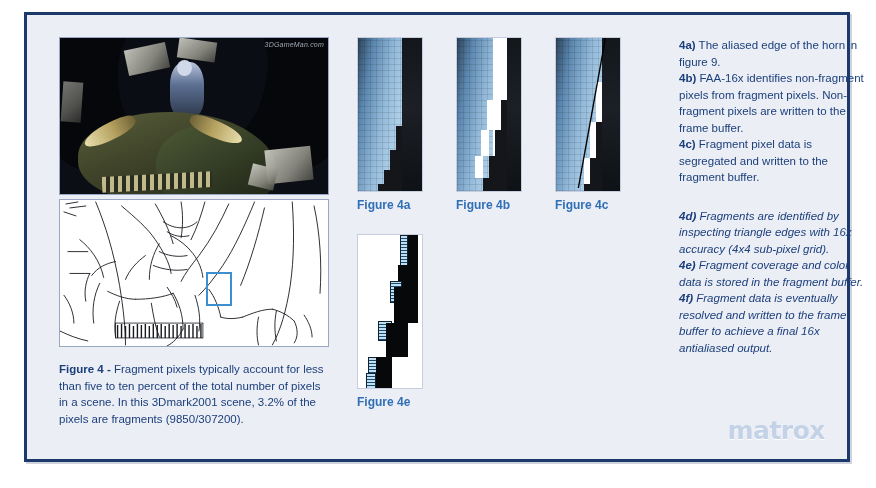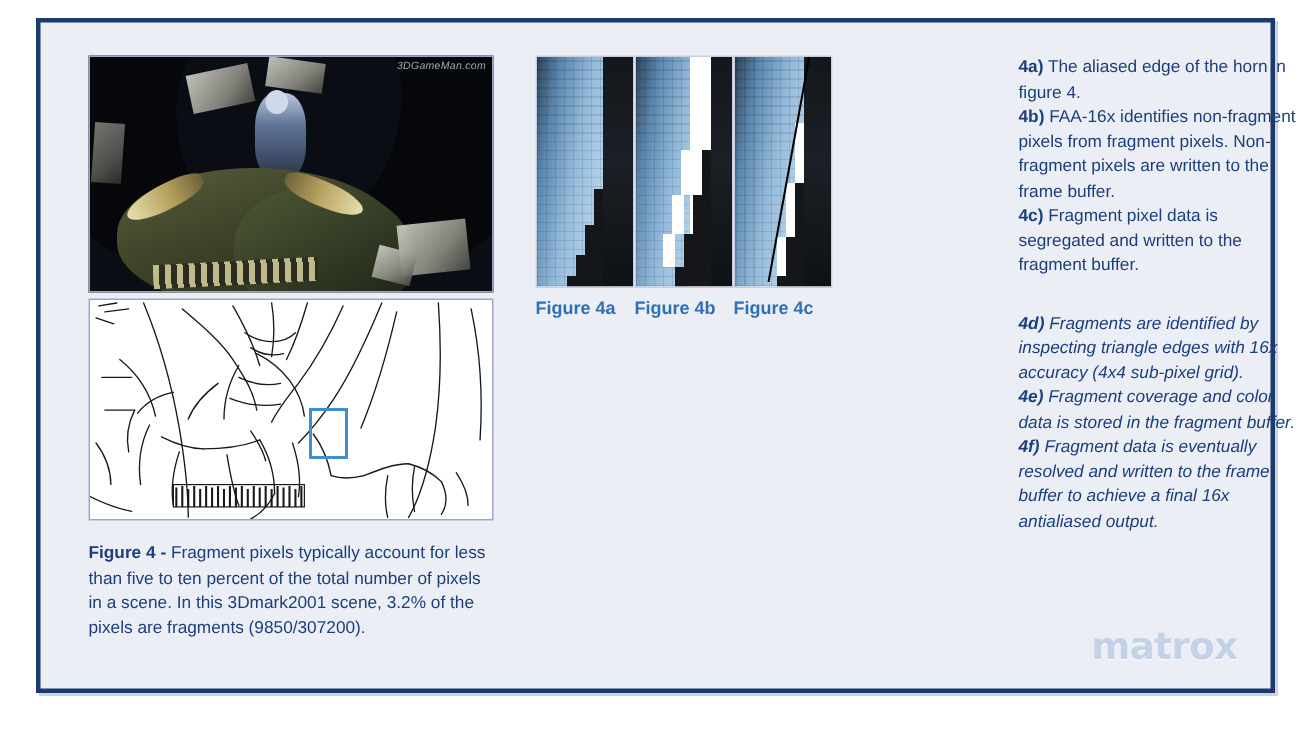--- a/index.html
+++ b/index.html
@@ -109,21 +109,21 @@
     font-size:11.5px;
     line-height:16.5px;
     color:#1b3f7a;
   }
   #left-caption b{ font-weight:bold; }
   
   #fig-grid{
     position:absolute; left:330px; top:22px;
     width:290px;
   }
-  .fig-row{ display:flex; }
+  .fig-row{ display:flex; gap:33px; }
   .fig-row.second{ margin-top:22px; }
   .fig-cell{ width:66px; }
   .fig-box{
     width:66px; height:155px;
     background:#ffffff;
     border:1px solid #c6cddf;
     box-sizing:border-box;
     position:relative;
     overflow:hidden;
   }
@@ -332,27 +332,42 @@
             <line x1="51" y1="0" x2="23" y2="155" stroke="#000" stroke-width="1.4"></line>
           </svg>
         </div>
         <div class="fig-label">Figure 4c</div>
       </div>
     </div>
 
     <div class="fig-row second">
 
 
+      <div class="fig-cell">
+        <div class="fig-box">
+          <div class="blk" style="left:48px;top:0px;width:12px;height:34px;"></div>
+          <div class="frag-blue" style="left:42px;top:0px;width:8px;height:32px;"></div>
+          <div class="blk" style="left:40px;top:30px;width:20px;height:24px;"></div>
+          <div class="frag-blue" style="left:32px;top:46px;width:12px;height:22px;"></div>
+          <div class="blk" style="left:36px;top:52px;width:24px;height:36px;"></div>
+          <div class="frag-blue" style="left:20px;top:86px;width:14px;height:20px;"></div>
+          <div class="blk" style="left:28px;top:88px;width:22px;height:34px;"></div>
+          <div class="frag-blue" style="left:10px;top:122px;width:14px;height:20px;"></div>
+          <div class="blk" style="left:18px;top:122px;width:16px;height:33px;"></div>
+          <div class="frag-blue" style="left:8px;top:138px;width:10px;height:17px;"></div>
+        </div>
+        <div class="fig-label">Figure 4e</div>
+      </div>
 
     </div>
   </div>
 
   <div id="right-col">
     <div>
-      <p><span class="lbl">4a)</span><span> The aliased edge of the horn in figure 4.</span></p>
+      <p><span class="lbl">4a)</span><span> The aliased edge of the horn in figure 9.</span></p>
       <p><span class="lbl">4b)</span><span> FAA-16x identifies non-fragment pixels from fragment pixels. Non-fragment pixels are written to the frame buffer.</span></p>
       <p><span class="lbl">4c)</span><span> Fragment pixel data is segregated and written to the fragment buffer.</span></p>
     </div>
     <div class="blk2">
       <p><span class="lbl">4d)</span><span> Fragments are identified by inspecting triangle edges with 16x accuracy (4x4 sub-pixel grid).</span></p>
       <p><span class="lbl">4e)</span><span> Fragment coverage and color data is stored in the fragment buffer.</span></p>
       <p><span class="lbl">4f)</span><span> Fragment data is eventually resolved and written to the frame buffer to achieve a final 16x antialiased output.</span></p>
     </div>
   </div>
 

